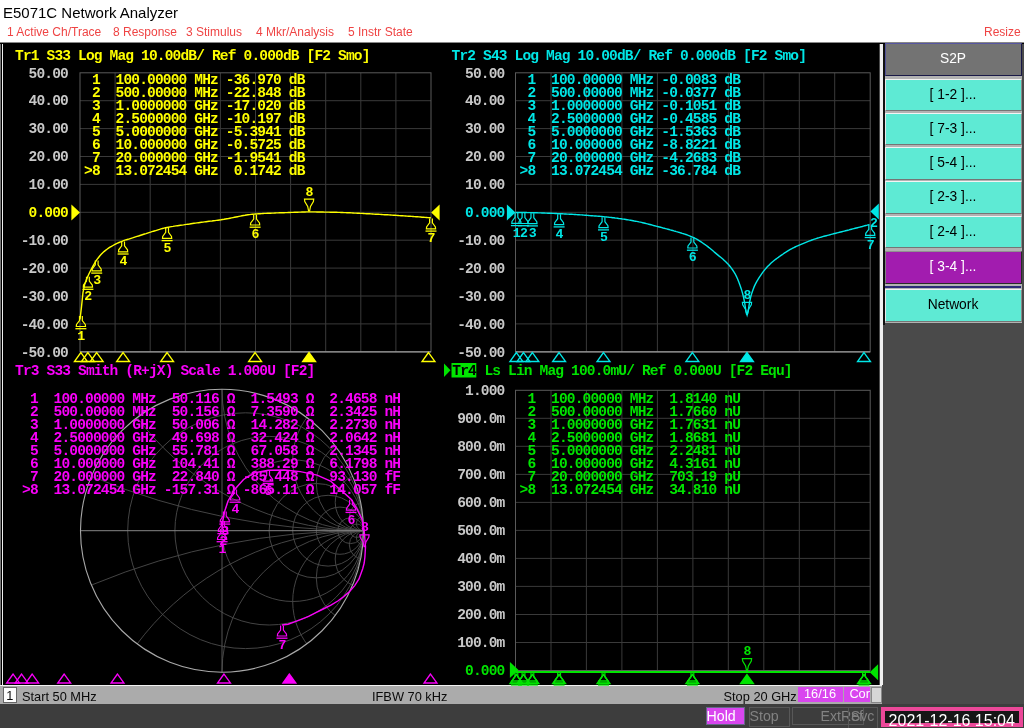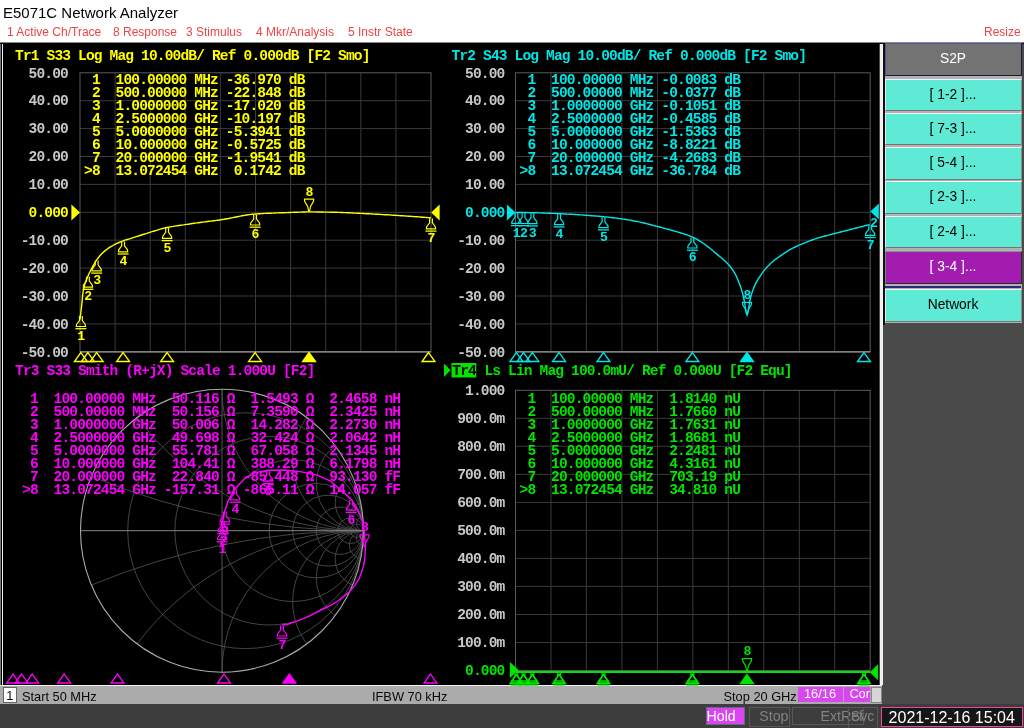--- a/index.html
+++ b/index.html
@@ -43,24 +43,24 @@
   <span class="abs" style="left:2.5px;top:1.5px;width:14.5px;height:16px;background:#fdfdfd;border:1px solid #666;text-align:center;line-height:15px">1</span>
   <span class="abs" style="left:22px;top:3px">Start 50 MHz</span>
   <span class="abs" style="left:372px;top:3px">IFBW 70 kHz</span>
   <span class="abs" style="left:723.5px;top:3px">Stop 20 GHz</span>
   <span class="abs navy" style="left:797.5px;top:1.5px;width:45px;height:15px;text-align:center;line-height:14.5px">16/16</span>
   <span class="abs navy" style="left:844px;top:1.5px;width:26px;height:15px;text-align:right;line-height:14.5px">Cor</span>
   <span class="abs" style="left:871px;top:1.5px;width:11px;height:15.5px;background:#d6d6d6;border:1px solid #888"></span>
 </div>
 <div class="abs bbar">
   <span class="abs navy" style="left:705.5px;top:3px;width:39px;height:18px;font-size:14.2px;line-height:17.5px;border:1px solid #66668a">Hold</span>
-  <span class="abs" style="left:748.5px;top:3px;width:41px;height:20px;font-size:14.2px;color:#828282;text-align:right;line-height:17.5px;border:1px solid #585858">Stop</span>
+  <span class="abs" style="left:748.5px;top:3px;width:41px;height:20px;font-size:14.2px;color:#828282;text-align:left;line-height:17.5px;border:1px solid #585858">Stop</span>
   <span class="abs" style="left:792px;top:3px;width:72px;height:18px;font-size:14.2px;color:#828282;text-align:right;line-height:17.5px;border:1px solid #585858">ExtRef</span>
   <span class="abs" style="left:847.5px;top:3px;width:30px;height:30px;font-size:14.2px;color:#828282;text-align:center;line-height:17.5px;border:1px solid #585858">Svc</span>
-  <span class="abs" style="left:880.5px;top:2.5px;width:142.5px;height:20.5px;background:#161616;color:#fff;font-size:16px;text-align:center;line-height:20.5px;border:1px solid #ec4899">2021-12-16 15:04</span>
+  <span class="abs" style="left:880.5px;top:2.5px;width:142.5px;height:20.5px;background:#161616;color:#fff;font-size:16px;text-align:center;line-height:20.5px;border:4px solid #ec4899">2021-12-16 15:04</span>
 </div>
 <div class="abs" style="left:0;top:0"><svg width="881" height="728" viewBox="0 0 881 728" font-family="Liberation Mono, monospace" font-weight="bold" font-size="14.55" letter-spacing="-0.85">
       <line x1="115.1" y1="72.8" x2="115.1" y2="351.8" stroke="#3a3a3a" stroke-width="1"></line>
       <line x1="80.0" y1="100.7" x2="431.0" y2="100.7" stroke="#3a3a3a" stroke-width="1"></line>
       <line x1="150.2" y1="72.8" x2="150.2" y2="351.8" stroke="#3a3a3a" stroke-width="1"></line>
       <line x1="80.0" y1="128.6" x2="431.0" y2="128.6" stroke="#3a3a3a" stroke-width="1"></line>
       <line x1="185.3" y1="72.8" x2="185.3" y2="351.8" stroke="#3a3a3a" stroke-width="1"></line>
       <line x1="80.0" y1="156.5" x2="431.0" y2="156.5" stroke="#3a3a3a" stroke-width="1"></line>
       <line x1="220.4" y1="72.8" x2="220.4" y2="351.8" stroke="#3a3a3a" stroke-width="1"></line>
       <line x1="80.0" y1="184.4" x2="431.0" y2="184.4" stroke="#3a3a3a" stroke-width="1"></line>

